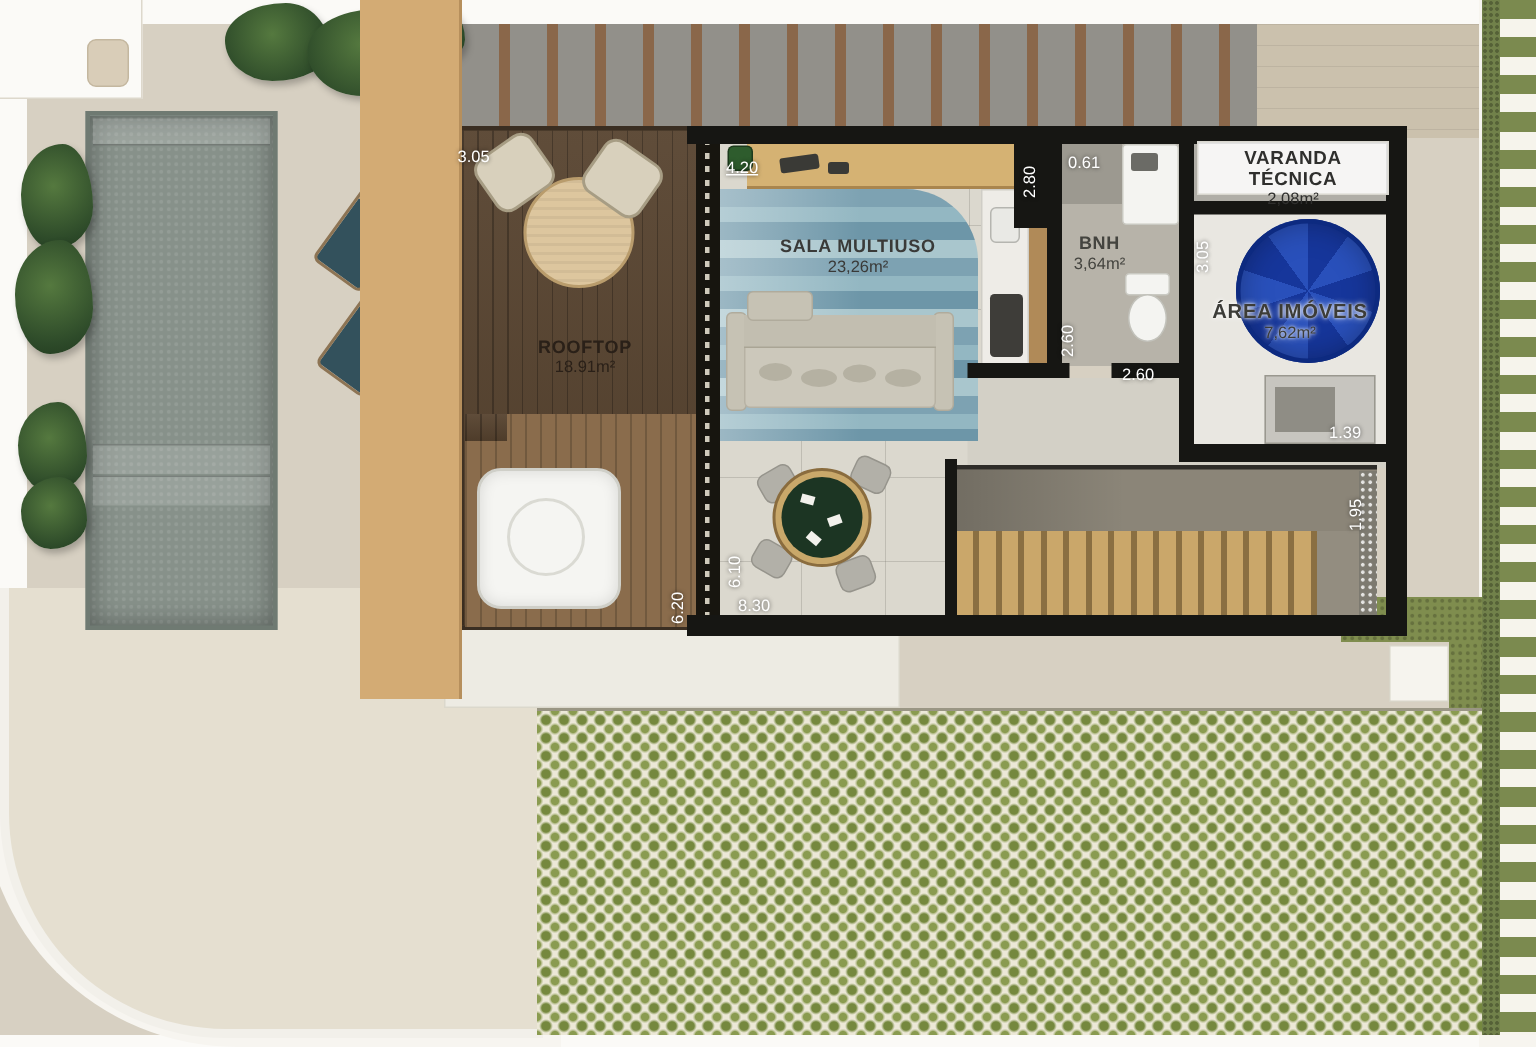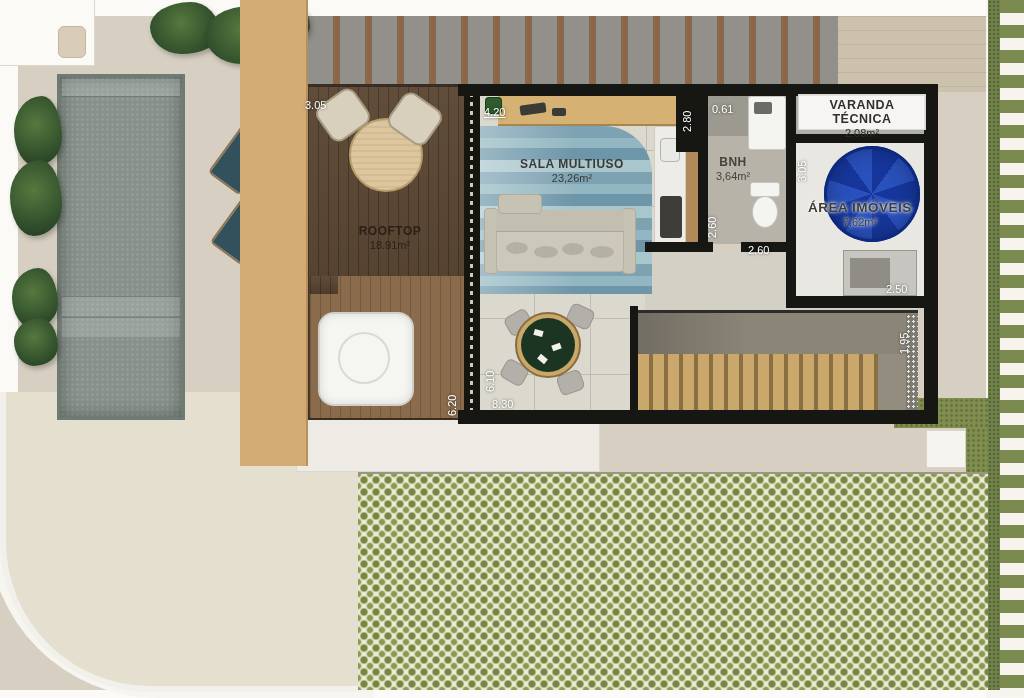--- a/index.html
+++ b/index.html
@@ -247,20 +247,20 @@
     <div class="room-area" style="position:static;">7,62m²</div>
   </div>
 
   <div class="dim" style="left:305px;top:99px;">3.05</div>
   <div class="dim" style="left:484px;top:106px;text-decoration:underline;">4.20</div>
   <div class="dim v" style="left:681px;top:94px;height:38px;">2.80</div>
   <div class="dim" style="left:712px;top:103px;">0.61</div>
   <div class="dim v" style="left:706px;top:198px;height:40px;">2.60</div>
   <div class="dim" style="left:748px;top:244px;">2.60</div>
   <div class="dim v" style="left:796px;top:142px;height:40px;">3.05</div>
-  <div class="dim" style="left:886px;top:283px;">2.50</div>
+  <div class="dim" style="left:886px;top:283px;">1.39</div>
   <div class="dim v" style="left:898px;top:314px;height:40px;">1.95</div>
   <div class="dim v" style="left:484px;top:350px;height:42px;">6.10</div>
   <div class="dim v" style="left:446px;top:374px;height:42px;">6.20</div>
   <div class="dim" style="left:492px;top:398px;">8.30</div>
 
 
 </div>
 
 </body></html>

